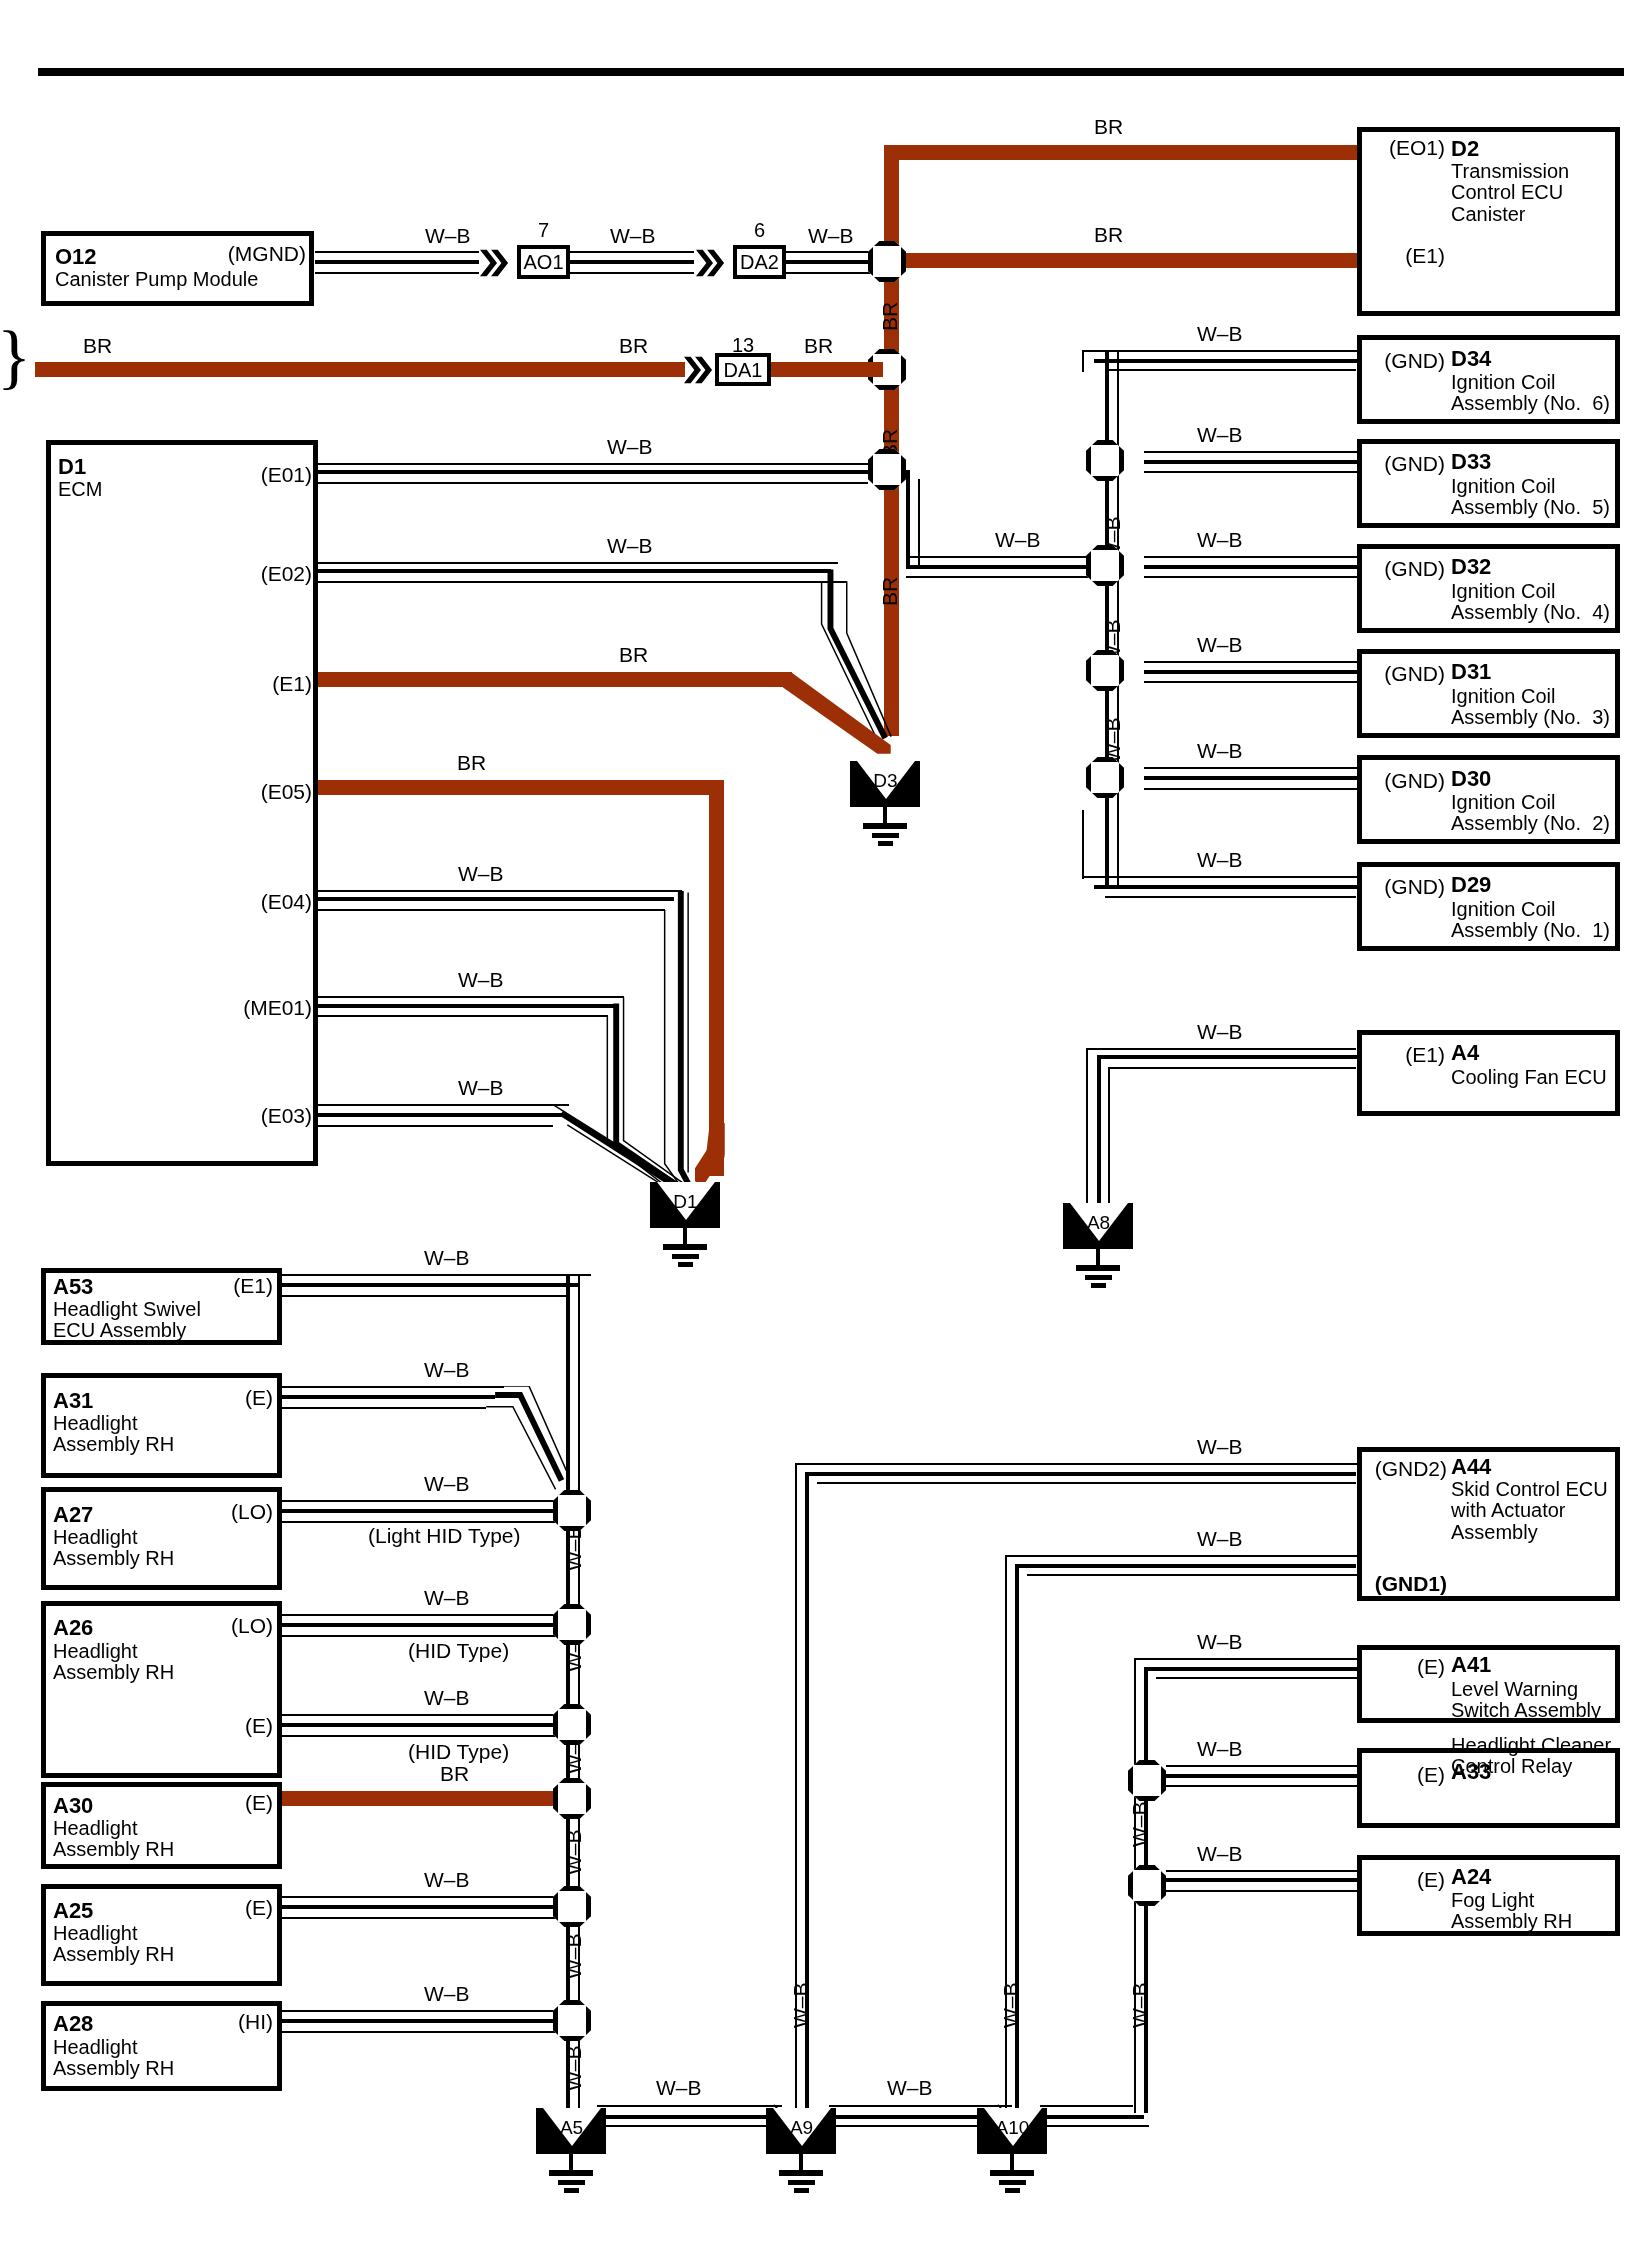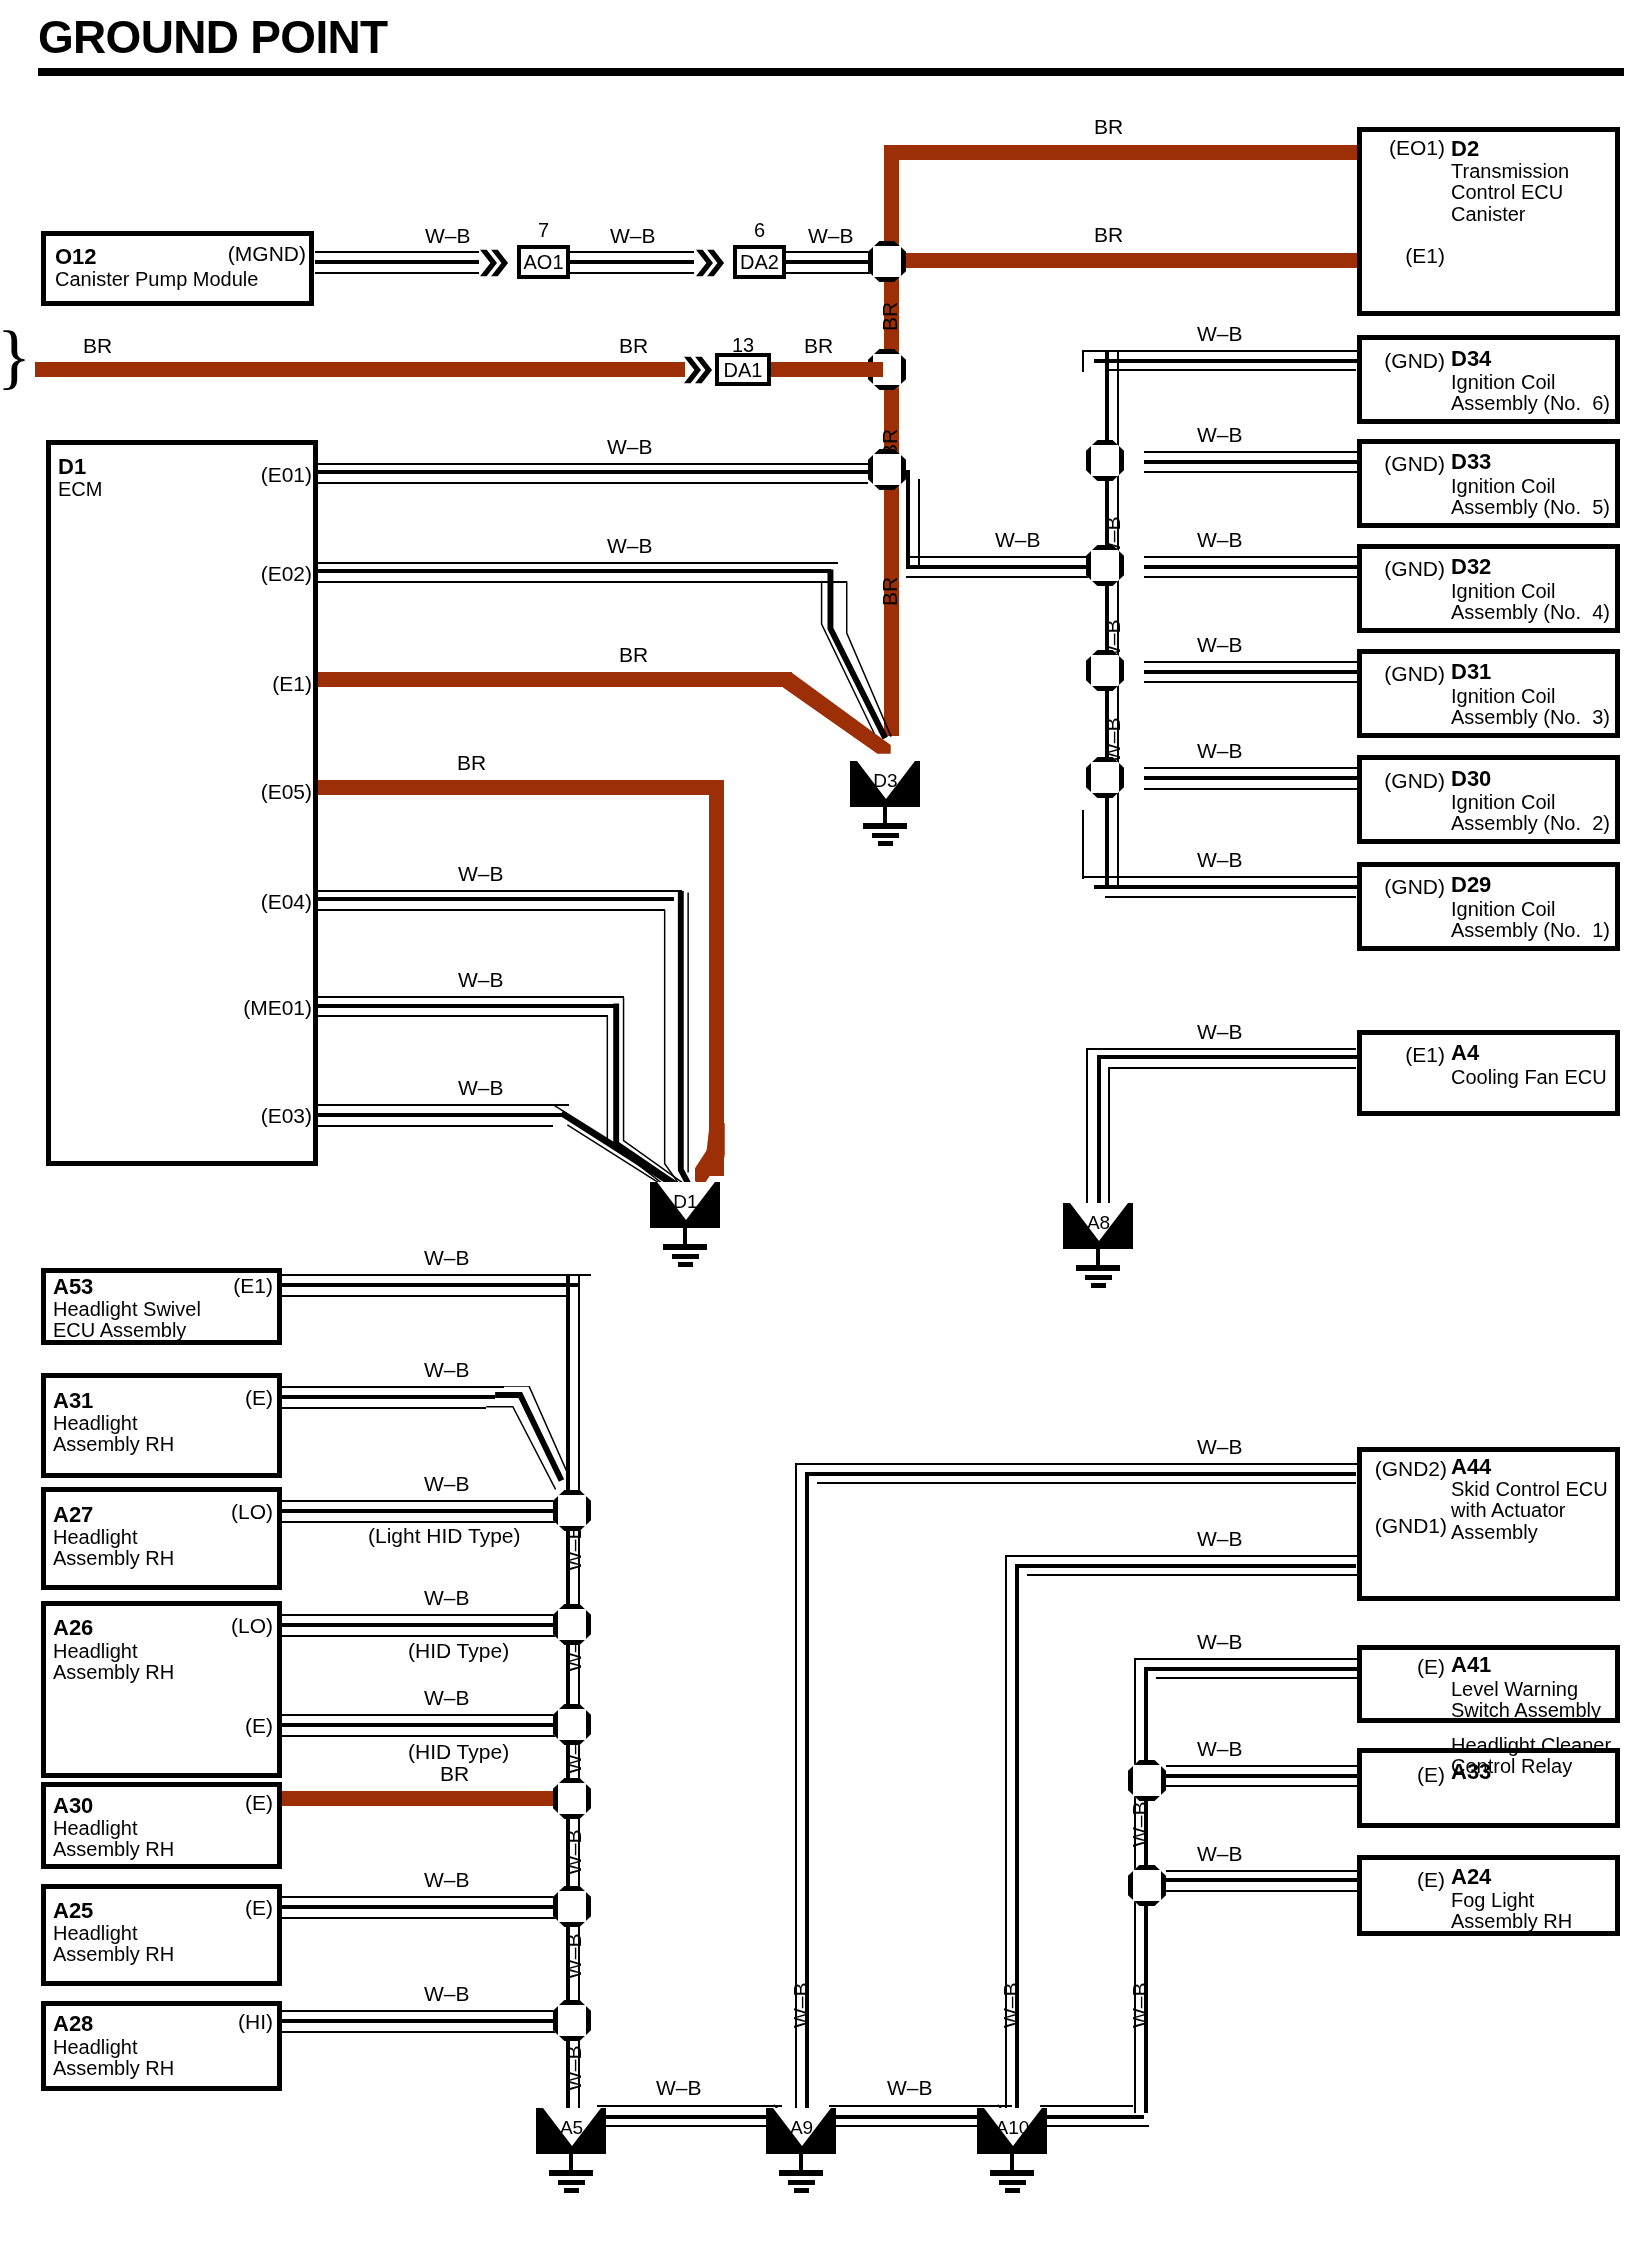--- a/index.html
+++ b/index.html
@@ -53,21 +53,20 @@
   .gnd .gtxt{position:absolute;left:0;top:9px;width:71px;text-align:center;font-size:19px;color:#000;}
 
   
   .squig{position:absolute;font-size:71px;color:#000;font-family:"Liberation Serif",serif;}
 </style>
 </head>
 <body>
 
 <div id="page">
 
-  <div class="title">GROUND POINT</div>
   <div class="title-rule"></div>
 
   <div class="box" style="left:41px;top:231px;width:273px;height:75px;"></div>
   <div class="bx-code" style="left:55px;top:244px;">O12</div>
   <div class="bx-desc" style="left:55px;top:269px;">Canister Pump Module</div>
   <div class="pin" style="left:174px;top:242px;width:132px;">(MGND)</div>
 
   <div class="th" style="left:315px;top:251px;width:164px;"></div>
   <div class="wh" style="left:315px;top:260px;width:164px;"></div>
   <div class="th" style="left:315px;top:272px;width:164px;"></div>
@@ -439,21 +438,21 @@
   <div class="oct" style="left:553px;top:1886px;"></div>
 
   <div class="th" style="left:282px;top:2010px;width:287px;"></div>
   <div class="wh" style="left:282px;top:2019px;width:287px;"></div>
   <div class="th" style="left:282px;top:2031px;width:287px;"></div>
   <div class="lbl" style="left:424px;top:1982px;">W–B</div>
   <div class="oct" style="left:553px;top:2000px;"></div>
 
   <div class="box" style="left:1357px;top:1447px;width:263px;height:154px;"></div>
   <div class="pin" style="left:1352px;top:1457px;width:95px;">(GND2)</div>
-  <div class="pin" style="left:1352px;top:1514px;width:95px;">(GND1)</div>
+  <div class="pin" style="left:1352px;top:1572px;width:95px;font-weight:bold;">(GND1)</div>
   <div class="bx-code" style="left:1451px;top:1454px;">A44</div>
   <div class="bx-desc" style="left:1451px;top:1479px;">Skid Control ECU
 with Actuator
 Assembly</div>
 
   <div class="th" style="left:795px;top:1463px;width:562px;"></div>
   <div class="wh" style="left:805px;top:1472px;width:551px;"></div>
   <div class="th" style="left:817px;top:1482px;width:539px;"></div>
   <div class="lbl" style="left:1197px;top:1435px;">W–B</div>
   <div class="tv" style="left:795px;top:1463px;height:650px;"></div>

